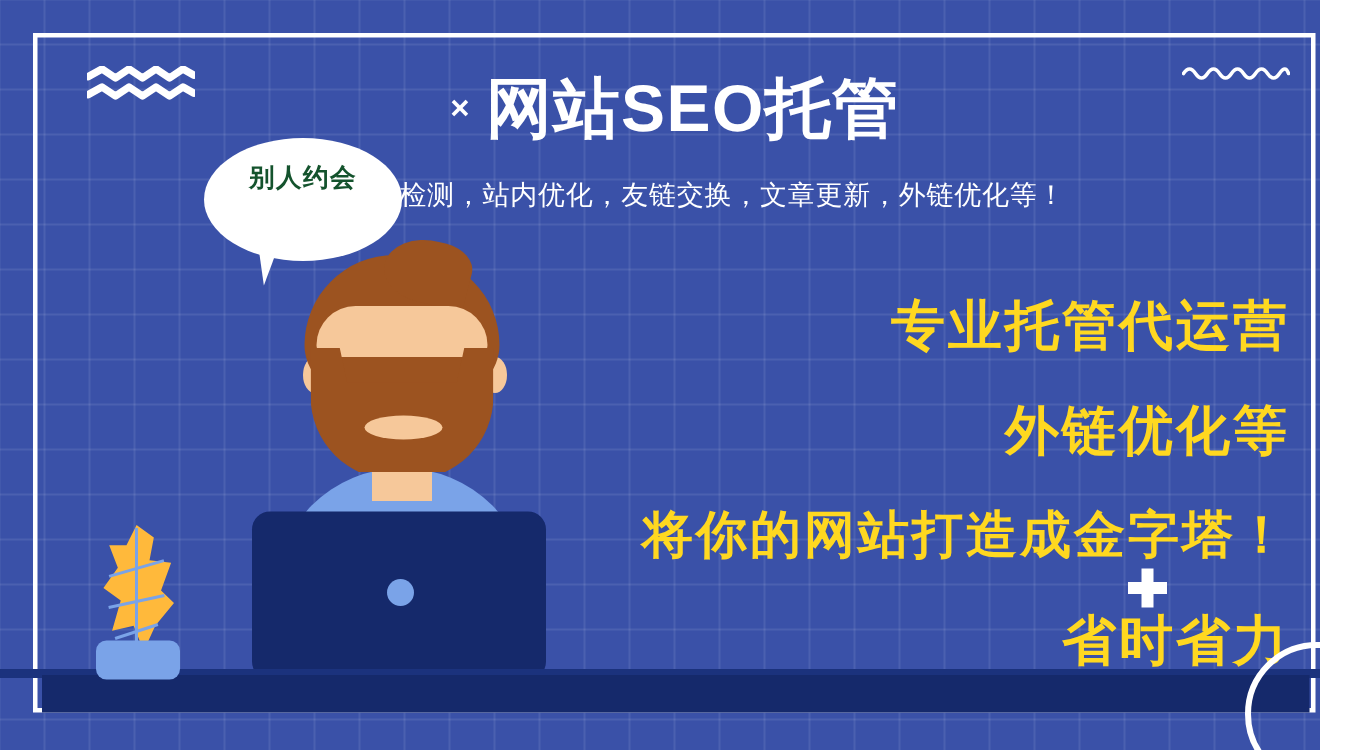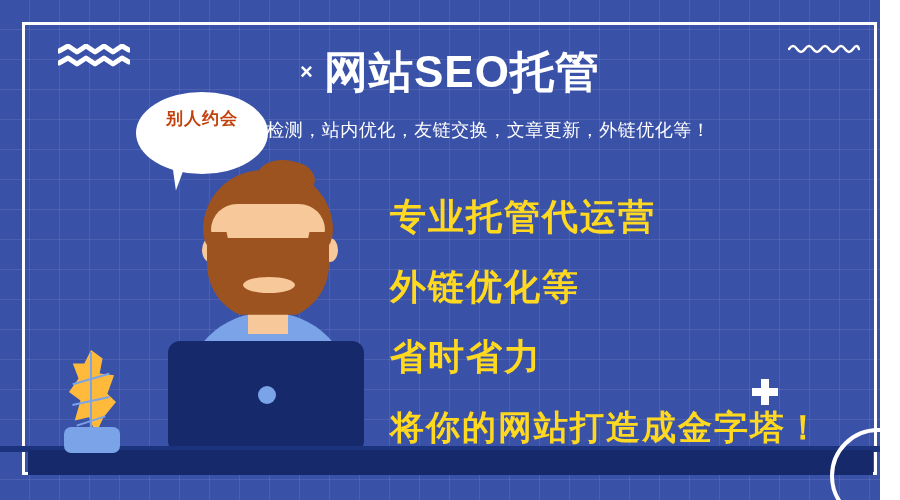--- a/index.html
+++ b/index.html
@@ -106,41 +106,41 @@
     font-weight: 400;
     letter-spacing: 0.5px;
     white-space: nowrap;
   }
   
   .slogans {
     position: absolute;
     left: 390px;
     top: 182px;
     width: 470px;
-    text-align: left;
+    text-align: right;
   }
   .slogan {
     color: #ffd820;
     font-size: 36px;
     font-weight: 700;
     line-height: 70px;
     letter-spacing: 2px;
     white-space: nowrap;
   }
   .slogan.small { font-size: 34px; }
   
   .bubble {
     position: absolute;
     left: 136px;
     top: 92px;
     width: 132px;
     height: 82px;
     background: #ffffff;
     border-radius: 50%;
-    color: #c2410c;
+    color: #14532d;
     font-size: 17px;
     font-weight: 700;
     line-height: 26px;
     text-align: center;
     padding-top: 14px;
     box-sizing: border-box;
     letter-spacing: 1px;
   }
   .bubble-tail {
     position: absolute;
@@ -331,22 +331,22 @@
 
   <div class="title-row">
     <span class="title-x">×</span><span>网站SEO托管</span>
   </div>
 
   <div class="subtitle">含：SEO检测，站内优化，友链交换，文章更新，外链优化等！</div>
 
   <div class="slogans">
     <div class="slogan">专业托管代运营</div>
     <div class="slogan">外链优化等</div>
+    <div class="slogan small">将你的网站打造成金字塔！</div>
     <div class="slogan">省时省力</div>
-    <div class="slogan small">将你的网站打造成金字塔！</div>
   </div>
 
   <div class="char">
     <div class="torso"></div>
     <div class="neck"></div>
     <div class="ear-l"></div>
     <div class="ear-r"></div>
     <div class="head"></div>
     <div class="hair"></div>
     <div class="hair-quiff"></div>

